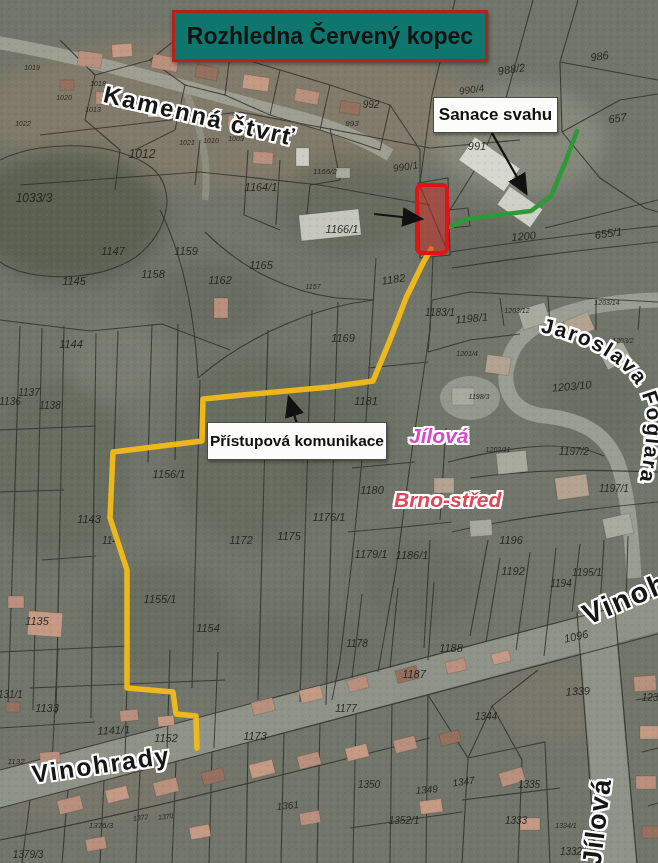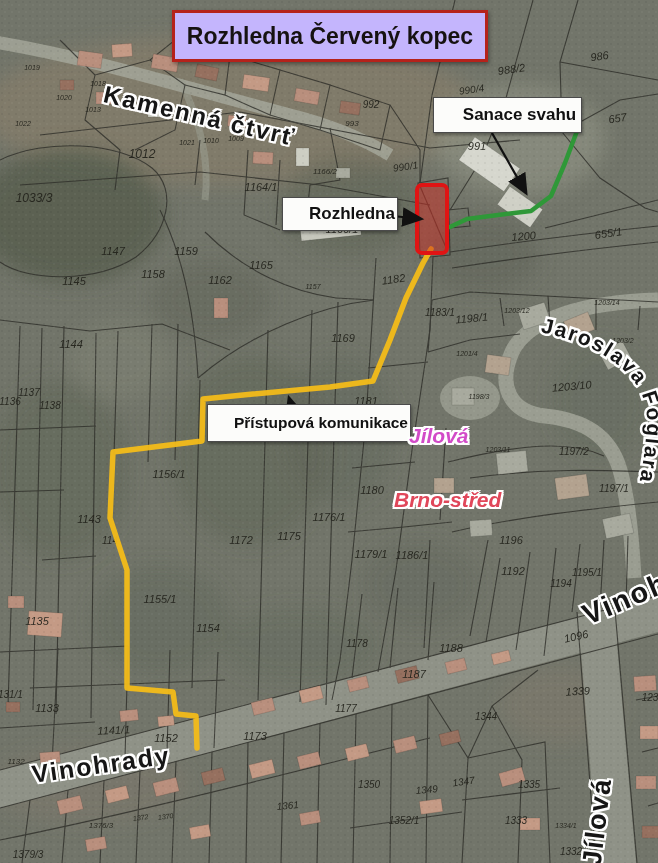--- a/index.html
+++ b/index.html
@@ -8,32 +8,31 @@
     background:#72756a;
     font-family:"Liberation Sans",sans-serif;
   }
   #stage svg{position:absolute;left:0;top:0;}
   
   .label-box{
     position:absolute;background:#fcfcfa;border:1.5px solid #4a4a4a;
     display:flex;align-items:center;justify-content:center;
     color:#111;font-weight:bold;box-shadow:1px 2px 3px rgba(0,0,0,.35);
     white-space:nowrap;
-    padding-left:24px;
   }
   #title-banner{
     position:absolute;left:172px;top:10px;width:316px;height:52px;
-    background:#c4b5fd;border:3px solid #b5221b;box-sizing:border-box;
+    background:#0f766e;border:3px solid #b5221b;box-sizing:border-box;
     display:flex;align-items:center;justify-content:center;
     color:#161211;font-weight:bold;font-size:23px;white-space:nowrap;
     box-shadow:1px 2px 4px rgba(0,0,0,.4);
   }
   #sanace-box{left:433px;top:97px;width:123px;height:34px;font-size:17px;}
   #rozhledna-box{left:282px;top:197px;width:90px;height:32px;font-size:17px;}
-  #pristup-box{left:207px;top:404px;width:178px;height:36px;font-size:15.5px;}
+  #pristup-box{left:207px;top:422px;width:178px;height:36px;font-size:15.5px;}
   
   .street{
     position:absolute;color:#161616;font-weight:bold;white-space:nowrap;
     text-shadow:-2px -2px 0 #fff,2px -2px 0 #fff,-2px 2px 0 #fff,2px 2px 0 #fff,
                 0 -2px 0 #fff,0 2px 0 #fff,-2px 0 0 #fff,2px 0 0 #fff;
     letter-spacing:2px;transform-origin:0 50%;
   }
   #street-kamenna{left:104px;top:80px;font-size:24px;transform:rotate(13deg);}
   #street-vinohrady-left{left:32px;top:760px;font-size:25px;transform:rotate(-8deg);}
   #street-vinohrady-right{left:584px;top:600px;font-size:29px;transform:rotate(-23deg);}
@@ -391,23 +390,20 @@
     </g>
   </svg>
 
   <div id="title-banner">
     <span>Rozhledna Červený kopec</span>
   </div>
 
   <div class="label-box" id="sanace-box">
     <span>Sanace svahu</span>
   </div>
-  <div class="label-box" id="rozhledna-box">
-    <span>Rozhledna</span>
-  </div>
   <div class="label-box" id="pristup-box">
     <span>Přístupová komunikace</span>
   </div>
 
   <div class="street" id="street-kamenna">Kamenná čtvrť</div>
   <div class="street" id="street-vinohrady-left">Vinohrady</div>
   <div class="street" id="street-vinohrady-right">Vinohrady</div>
   <div class="street" id="street-jilova">Jílová</div>
 
   <div class="area-label" id="area-styrice">Jílová</div>

